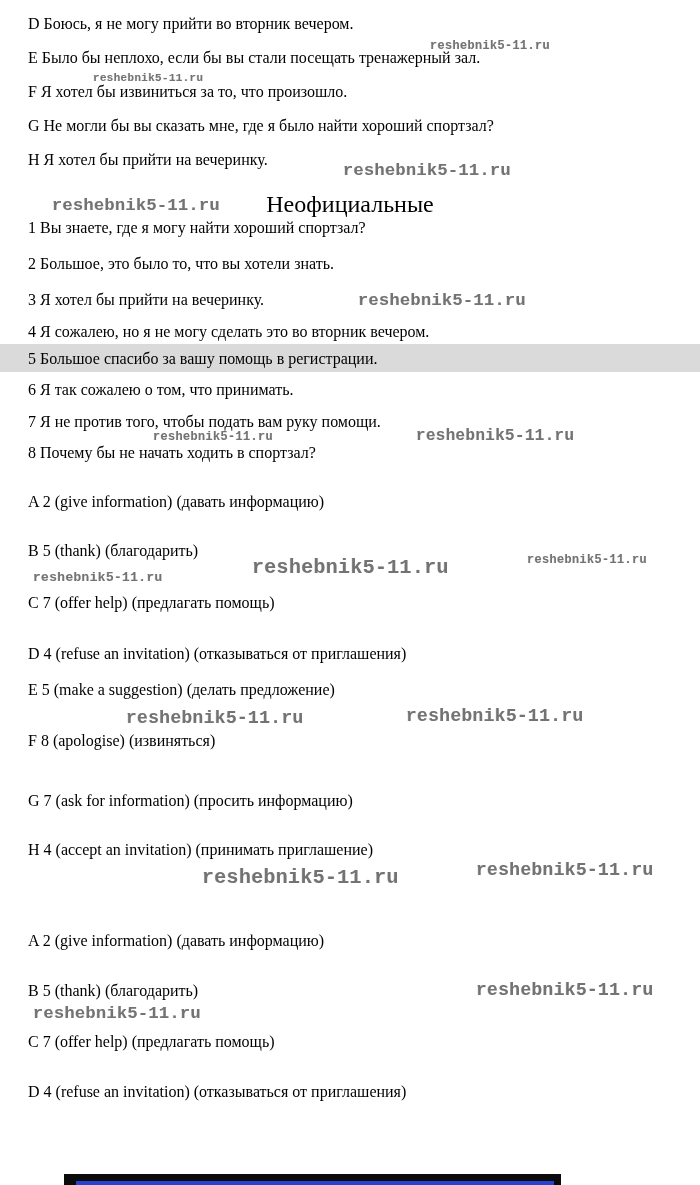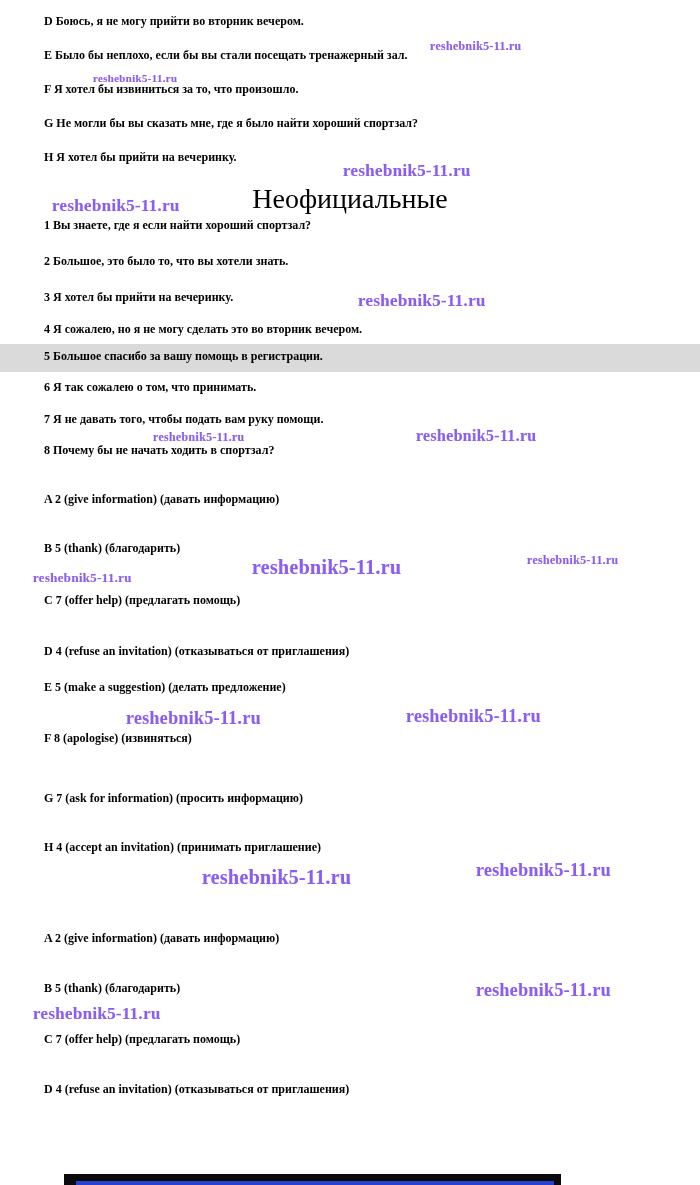--- a/index.html
+++ b/index.html
@@ -6,38 +6,38 @@
   html, body { width: 700px; height: 1185px; }
   body {
     position: relative;
     background: #ffffff;
     font-family: "Liberation Serif", serif;
     color: #000000;
     overflow: hidden;
   }
   .line {
     position: absolute;
-    left: 44px;
-    font-size: 12px;
+    left: 28px;
+    font-size: 16px;
     line-height: 1.2;
     white-space: nowrap;
-    font-weight: bold;
   }
   .heading {
     position: absolute;
     left: 0;
     width: 100%;
     text-align: center;
-    font-size: 28px;
+    font-size: 24px;
+    margin-top: 8px;
   }
   .wm {
     position: absolute;
-    font-family: Liberation Serif, serif;
+    font-family: Liberation Mono, monospace;
     font-weight: bold;
-    color: #8b5cf6;
+    color: #737373;
     white-space: nowrap;
     text-shadow: 1px 1px 0 rgba(255,255,255,0.85), -0.5px -0.5px 0 rgba(110,110,110,0.35);
     letter-spacing: 0.3px;
   }
   .band {
     position: absolute;
     left: 0;
     width: 700px;
     height: 28px;
     background: #dadada;
@@ -65,27 +65,27 @@
 <div class="band" style="top:344px"></div>
 
 <div class="line" style="top:14px"><span>D</span> <span>Боюсь, я не могу прийти во вторник вечером.</span></div>
 <div class="line" style="top:48px"><span>E</span> <span>Было бы неплохо, если бы вы стали посещать тренажерный зал.</span></div>
 <div class="line" style="top:82px"><span>F</span> <span>Я хотел бы извиниться за то, что произошло.</span></div>
 <div class="line" style="top:116px"><span>G</span> <span>Не могли бы вы сказать мне, где я было найти хороший спортзал?</span></div>
 <div class="line" style="top:150px"><span>H</span> <span>Я хотел бы прийти на вечеринку.</span></div>
 
 <div class="heading" style="top:183px">Неофициальные</div>
 
-<div class="line" style="top:218px"><span>1</span> <span>Вы знаете, где я если найти хороший спортзал?</span></div>
+<div class="line" style="top:218px"><span>1</span> <span>Вы знаете, где я могу найти хороший спортзал?</span></div>
 <div class="line" style="top:254px"><span>2</span> <span>Большое, это было то, что вы хотели знать.</span></div>
 <div class="line" style="top:290px"><span>3</span> <span>Я хотел бы прийти на вечеринку.</span></div>
 <div class="line" style="top:322px"><span>4</span> <span>Я сожалею, но я не могу сделать это во вторник вечером.</span></div>
 <div class="line" style="top:349px"><span>5</span> <span>Большое спасибо за вашу помощь в регистрации.</span></div>
 <div class="line" style="top:380px"><span>6</span> <span>Я так сожалею о том, что принимать.</span></div>
-<div class="line" style="top:412px"><span>7</span> <span>Я не давать того, чтобы подать вам руку помощи.</span></div>
+<div class="line" style="top:412px"><span>7</span> <span>Я не против того, чтобы подать вам руку помощи.</span></div>
 <div class="line" style="top:443px"><span>8</span> <span>Почему бы не начать ходить в спортзал?</span></div>
 
 <div class="line" style="top:492px">A 2 (give information) (давать информацию)</div>
 <div class="line" style="top:541px">B 5 (thank) (благодарить)</div>
 <div class="line" style="top:593px">C 7 (offer help) (предлагать помощь)</div>
 <div class="line" style="top:644px">D 4 (refuse an invitation) (отказываться от приглашения)</div>
 <div class="line" style="top:680px">E 5 (make a suggestion) (делать предложение)</div>
 <div class="line" style="top:731px">F 8 (apologise) (извиняться)</div>
 <div class="line" style="top:791px">G 7 (ask for information) (просить информацию)</div>
 <div class="line" style="top:840px">H 4 (accept an invitation) (принимать приглашение)</div>

